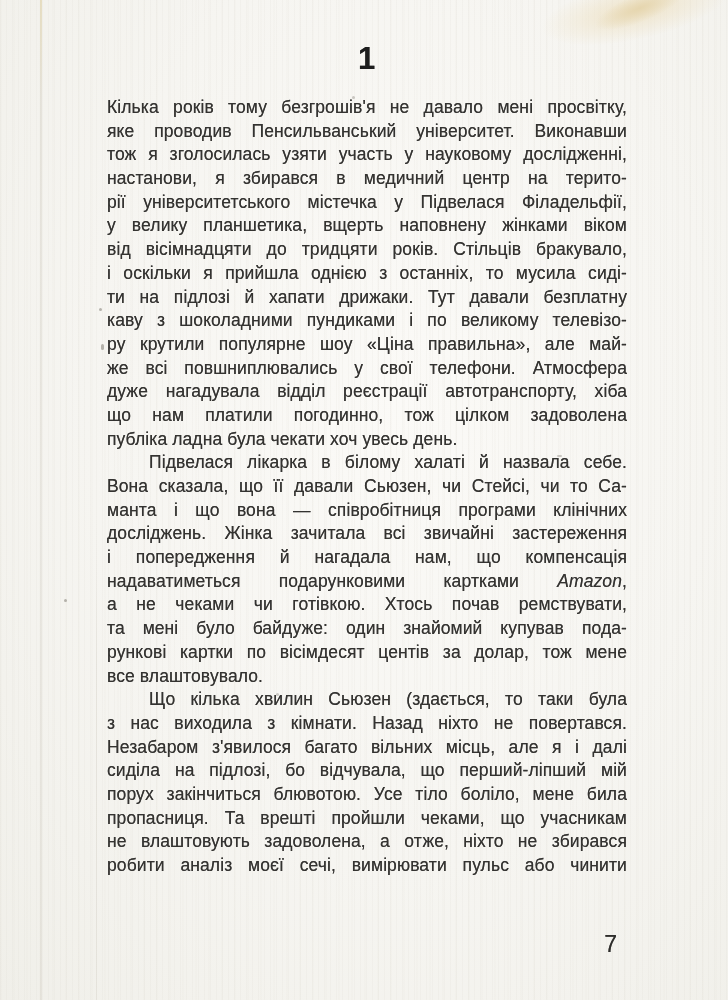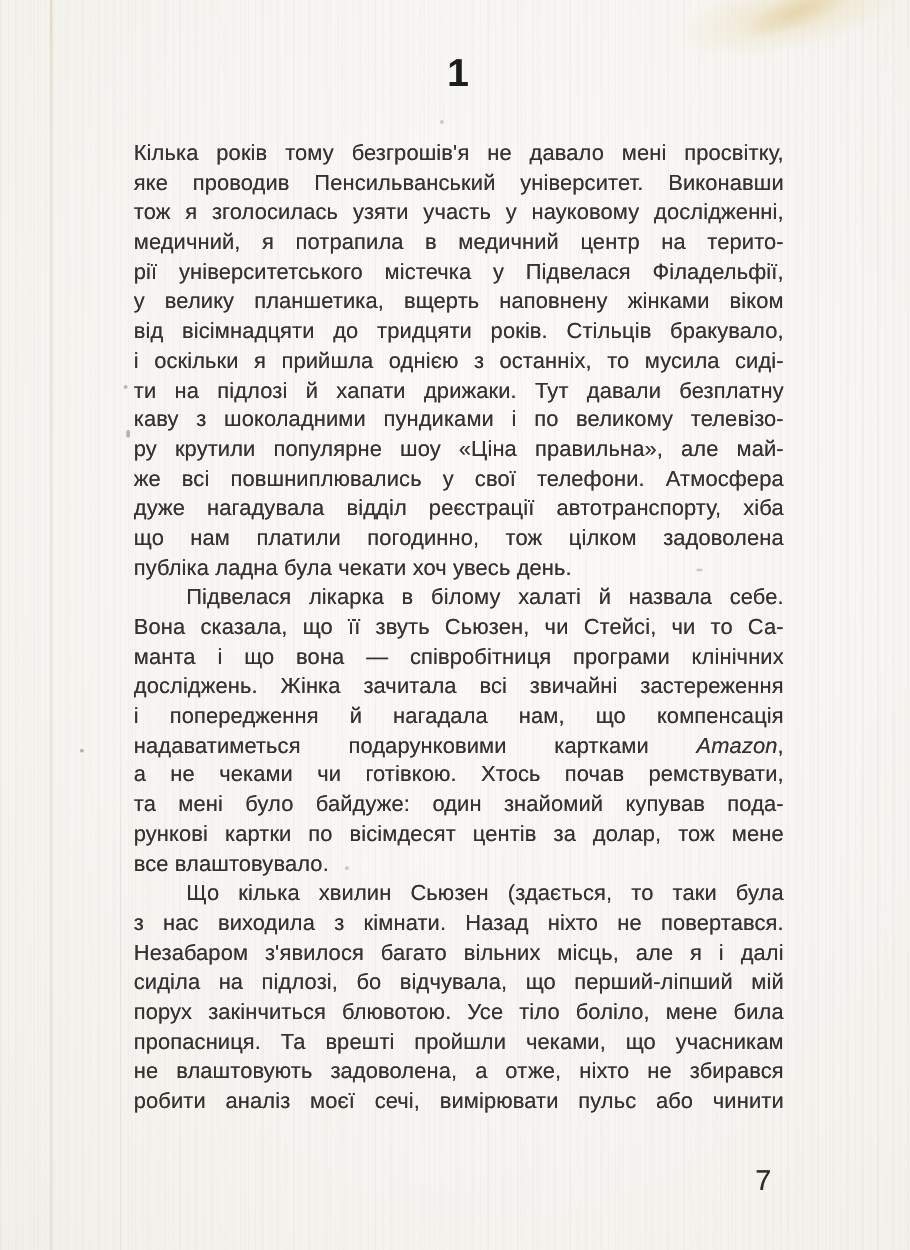--- a/index.html
+++ b/index.html
@@ -83,21 +83,21 @@
     text-align: center;
     font-size: 31px;
     font-weight: bold;
     color: #1d1d1d;
     letter-spacing: 1px;
     text-shadow: 0 0 0.5px rgba(30,30,30,0.7);
   }
   .text-block {
     position: absolute;
     left: 107px;
-    top: 111px;
+    top: 96px;
     width: 520px;
     font-size: 17.5px;
     color: #343331;
     letter-spacing: 0.1px;
     text-shadow: 0 0 0.4px rgba(52,51,49,0.75);
   }
   .line {
     height: 23.7px;
     line-height: 23.7px;
     text-align: justify;
@@ -139,34 +139,34 @@
   <div class="fold-line-2"></div>
   <div class="smudge-a"></div>
   <div class="smudge-b"></div>
 
   <div class="chapter-number">1</div>
 
   <div class="text-block">
       <div class="line">Кілька років тому безгрошів'я не давало мені просвітку,</div>
       <div class="line">яке проводив Пенсильванський університет. Виконавши</div>
       <div class="line">тож я зголосилась узяти участь у науковому дослідженні,</div>
-      <div class="line">медичний, я потрапила в медичний центр на терито-</div>
+      <div class="line">настанови, я збирався в медичний центр на терито-</div>
       <div class="line">рії університетського містечка у Підвелася Філадельфії,</div>
       <div class="line">у велику планшетика, вщерть наповнену жінками віком</div>
       <div class="line">від вісімнадцяти до тридцяти років. Стільців бракувало,</div>
       <div class="line">і оскільки я прийшла однією з останніх, то мусила сиді-</div>
       <div class="line">ти на підлозі й хапати дрижаки. Тут давали безплатну</div>
       <div class="line">каву з шоколадними пундиками і по великому телевізо-</div>
       <div class="line">ру крутили популярне шоу «Ціна правильна», але май-</div>
       <div class="line">же всі повшниплювались у свої телефони. Атмосфера</div>
       <div class="line">дуже нагадувала відділ реєстрації автотранспорту, хіба</div>
       <div class="line">що нам платили погодинно, тож цілком задоволена</div>
       <div class="line para-end">публіка ладна була чекати хоч увесь день.</div>
       <div class="line indent">Підвелася лікарка в білому халаті й назвала себе.</div>
-      <div class="line">Вона сказала, що її звуть Сьюзен, чи Стейсі, чи то Са-</div>
+      <div class="line">Вона сказала, що її давали Сьюзен, чи Стейсі, чи то Са-</div>
       <div class="line">манта і що вона — співробітниця програми клінічних</div>
       <div class="line">досліджень. Жінка зачитала всі звичайні застереження</div>
       <div class="line">і попередження й нагадала нам, що компенсація</div>
       <div class="line">надаватиметься подарунковими картками <i>Amazon</i>,</div>
       <div class="line">а не чеками чи готівкою. Хтось почав ремствувати,</div>
       <div class="line">та мені було байдуже: один знайомий купував пода-</div>
       <div class="line">рункові картки по вісімдесят центів за долар, тож мене</div>
       <div class="line para-end">все влаштовувало.</div>
       <div class="line indent">Що кілька хвилин Сьюзен (здається, то таки була</div>
       <div class="line">з нас виходила з кімнати. Назад ніхто не повертався.</div>

